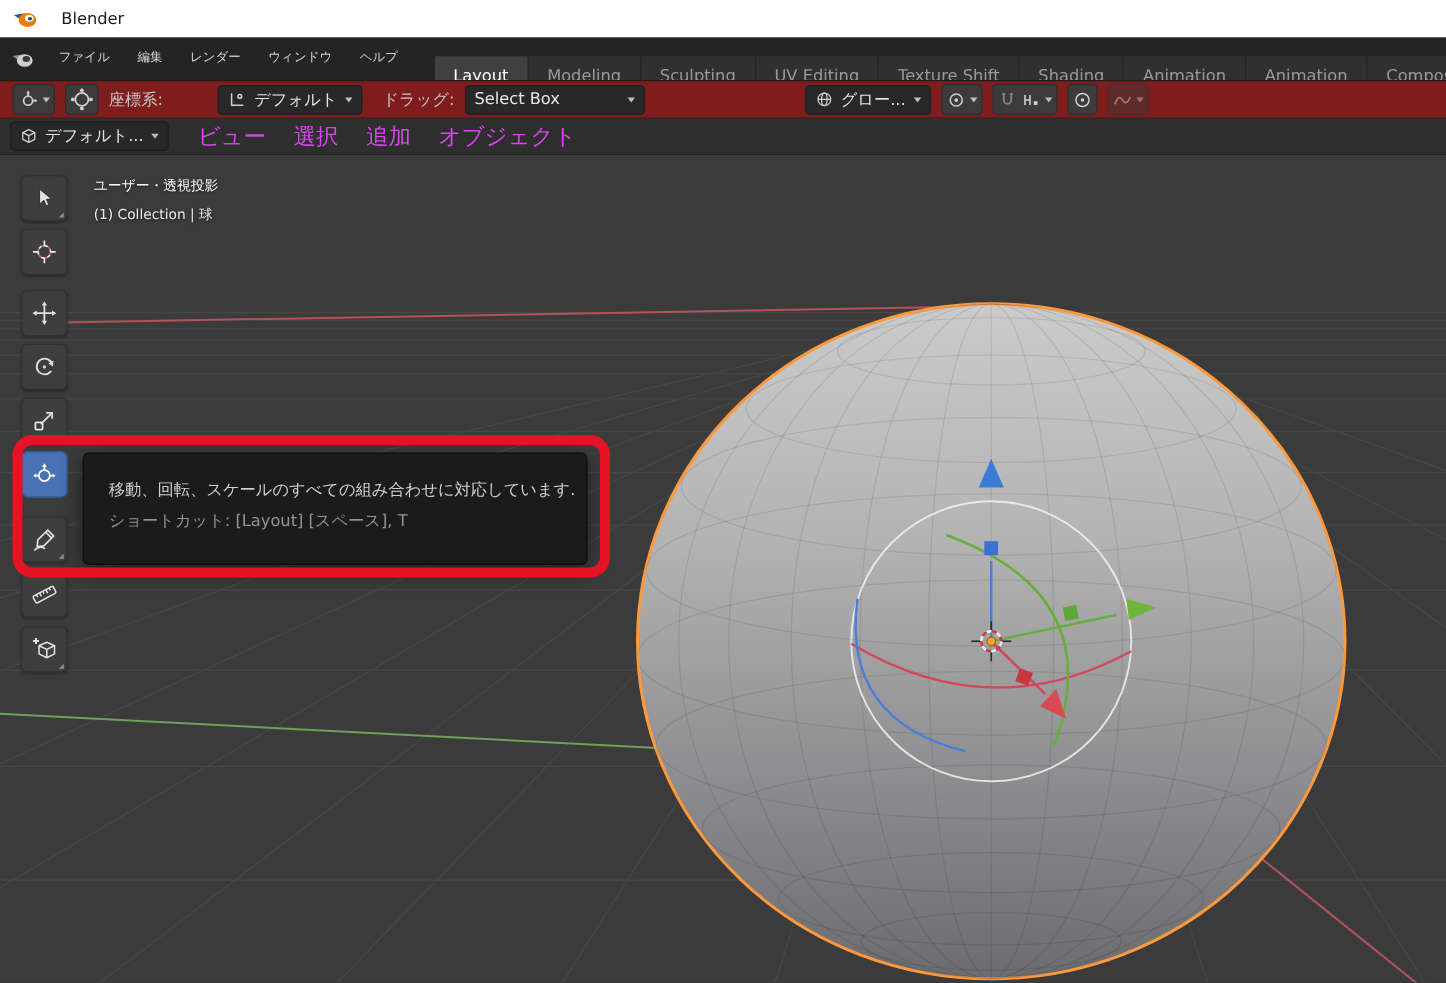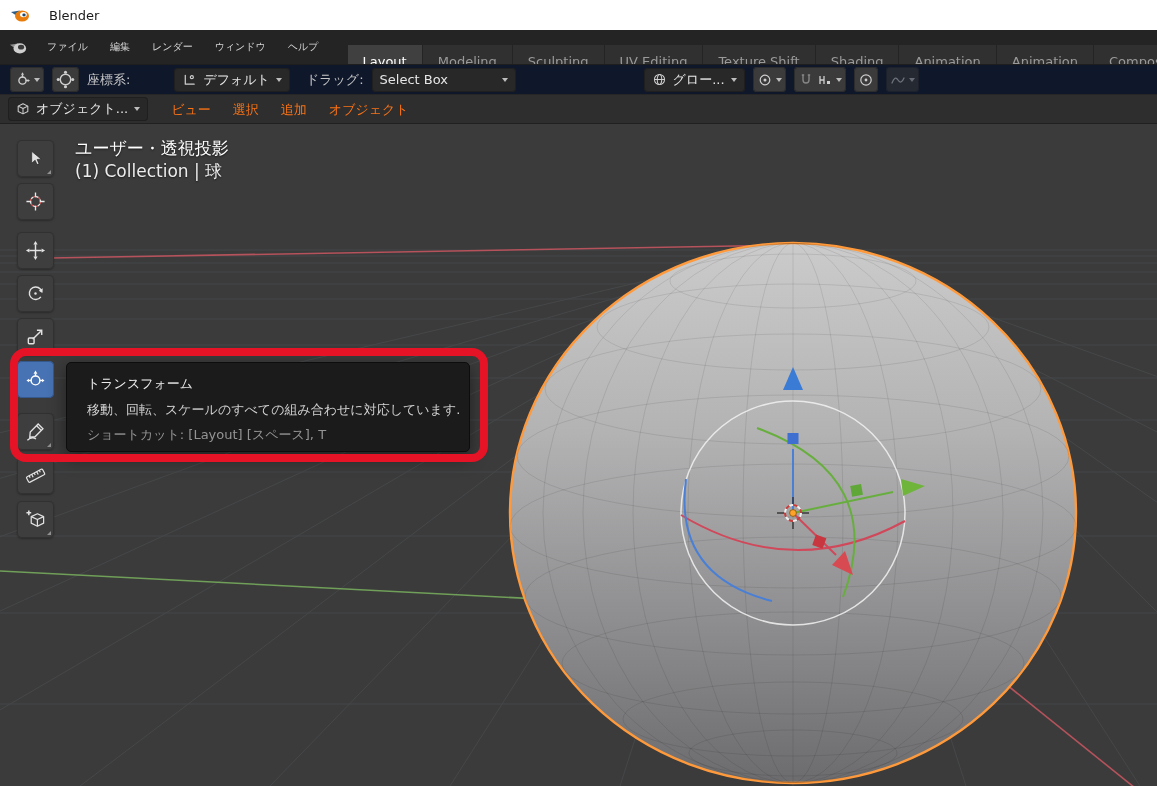--- a/index.html
+++ b/index.html
@@ -15,39 +15,39 @@
   
   .menubar { position:absolute; top:30px; left:0; width:100%; height:34px;
     background:#242424; display:flex; align-items:center; overflow:hidden; }
   .app-logo { margin:0 9px 0 9px; display:flex; }
   .menu-item { padding:0 11px; font-size:10px; color:#d4d4d4; line-height:34px; white-space:nowrap; }
   .tabs { display:flex; height:34px; margin-left:18px; gap:1px; flex:1; min-width:0; }
   .tab { padding:0 15px; line-height:34px; font-size:13px; color:#9a9a9a; background:#303030; white-space:nowrap;margin-top:15px; }
   .tab.active { background:#404040; color:#ffffff; }
   
   .toolsettings { position:absolute; top:64px; left:0; width:100%; height:31px;
-    background:#0f172a; border-top:1px solid #1e1e1e; border-bottom:1px solid #262626;
+    background:#7f1d1d; border-top:1px solid #1e1e1e; border-bottom:1px solid #262626;
     display:flex; align-items:center; padding:0 10px; gap:8px; }
   .ts-btn { height:25px; background:#3b3b3b; border-radius:4px; display:flex;
     align-items:center; padding:0 4px; gap:3px; box-shadow:inset 0 0 0 1px #2c2c2c; }
   .dd { height:24px; background:#282828; border-radius:4px; display:flex; align-items:center;
     gap:6px; padding:0 8px; font-size:13px; color:#e6e6e6; box-shadow:inset 0 0 0 1px #1f1f1f; white-space:nowrap; }
   .chev { width:0; height:0; border-left:3.5px solid transparent; border-right:3.5px solid transparent;
     border-top:4.5px solid #bdbdbd; }
   .ts-label { font-size:13px; color:#c6c6c6; white-space:nowrap; }
   .dim { opacity:.5; }
   
   .vp-header { position:absolute; top:95px; left:0; width:100%; height:29px;
     background:#2e2e2e; border-bottom:1px solid #202020; display:flex; align-items:center;
     padding:0 8px; gap:4px; }
-  .hdr-menu { font-size:13px; color:#f97316; padding:0 9px; line-height:29px; white-space:nowrap; }
+  .hdr-menu { font-size:18px; color:#d946ef; padding:0 9px; line-height:29px; white-space:nowrap; }
   
   .viewport { position:absolute; top:124px; left:0; width:1157px; height:662px; background:#3b3b3b; }
   .scene { position:absolute; left:0; top:0; }
-  .vp-text { position:absolute; left:75px; top:13px; font-size:17px; line-height:23px;
+  .vp-text { position:absolute; left:75px; top:13px; font-size:11px; line-height:23px;
     color:#ffffff; text-shadow:0 1px 2px rgba(0,0,0,.55); }
   .vp-text .line2 { color:#ededed; }
   
   .toolbar { position:absolute; left:17px; top:16px; display:flex; flex-direction:column; }
   .tool-btn { width:37px; height:37px; border-radius:5px; background:#3e3e3e;
     box-shadow:inset 0 0 0 1px #313131, 0 1px 2px rgba(0,0,0,.3);
     display:flex; align-items:center; justify-content:center; position:relative; }
   .tool-btn.active { background:#4772b3; box-shadow:inset 0 0 0 1px #35588e; }
   .flyout::after { content:""; position:absolute; right:3px; bottom:3px; width:0; height:0;
     border-left:4px solid transparent; border-bottom:4px solid #909090; }
@@ -175,21 +175,21 @@
     <span class="chev"></span>
   </span>
 </div>
 
 <div class="vp-header">
   <span class="dd">
     <svg width="14" height="14" viewBox="0 0 16 16" stroke="#cfcfcf" fill="none" stroke-width="1.2" stroke-linejoin="round">
       <path d="M8 2 L13.5 4.7 V10.8 L8 13.6 L2.5 10.8 V4.7 Z"></path>
       <path d="M2.5 4.7 L8 7.4 L13.5 4.7 M8 7.4 V13.6"></path>
     </svg>
-    <span>オブジェクト...</span>
+    <span>デフォルト...</span>
     <span class="chev"></span>
   </span>
   <span class="hdr-menu" style="margin-left:10px">ビュー</span>
   <span class="hdr-menu">選択</span>
   <span class="hdr-menu">追加</span>
   <span class="hdr-menu">オブジェクト</span>
 </div>
 
 <div class="viewport">
 
@@ -362,19 +362,18 @@
     <div class="tool-btn flyout">
       <svg width="21" height="21" viewBox="0 0 22 22" fill="none" stroke="#e2e2e2" stroke-width="1.3" stroke-linejoin="round">
         <path d="M13 5 L19.5 8 V14.8 L13 18 L6.5 14.8 V8 Z"></path>
         <path d="M6.5 8 L13 11 L19.5 8 M13 11 V18"></path>
         <path d="M4 1.5 V6.5 M1.5 4 H6.5" stroke-width="1.6"></path>
       </svg>
     </div>
   </div>
 
   <div class="tooltip">
-    <div class="tt-title">トランスフォーム</div>
     <div class="tt-desc">移動、回転、スケールのすべての組み合わせに対応しています.</div>
     <div class="tt-short">ショートカット: [Layout] [スペース], T</div>
   </div>
 
   <div class="red-box"></div>
 </div>
 
 </body></html>

